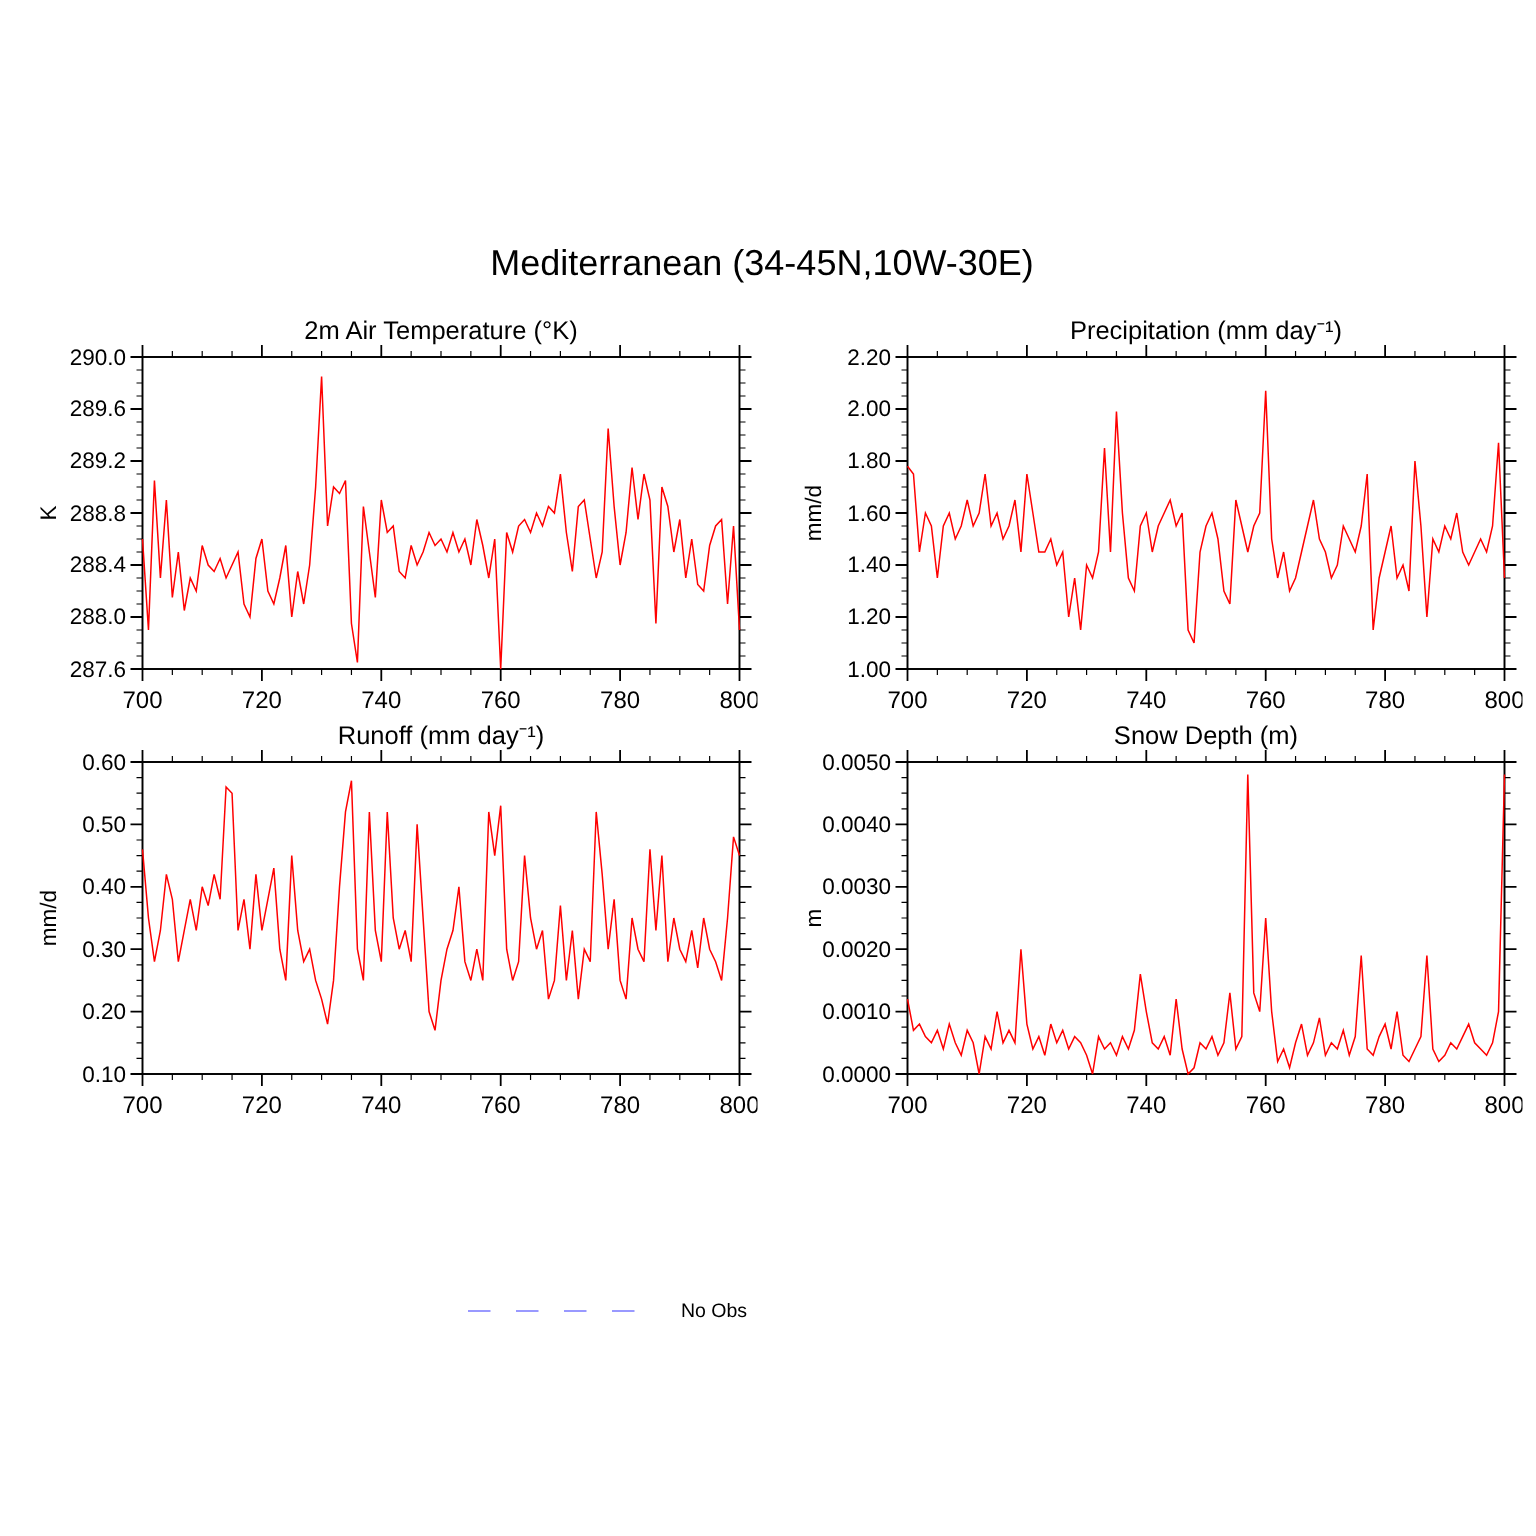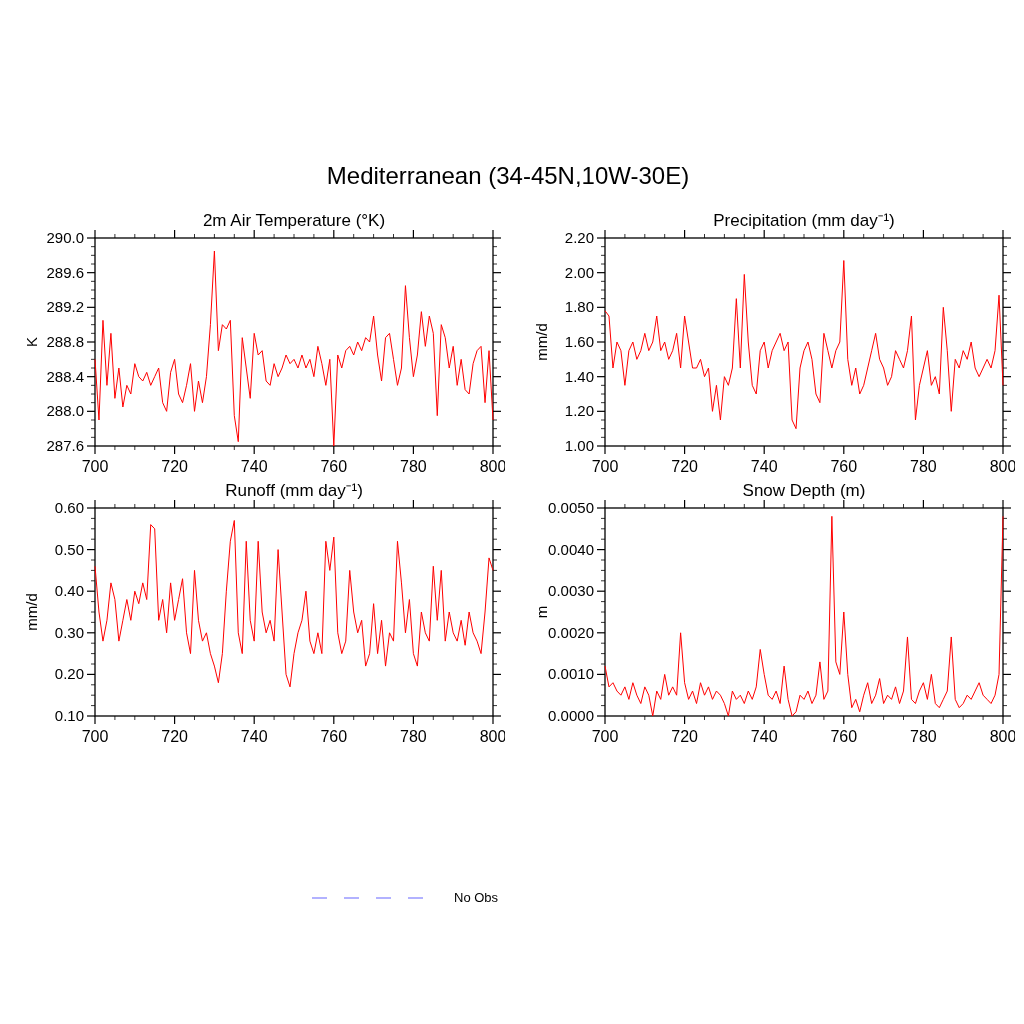--- a/index.html
+++ b/index.html
@@ -13,21 +13,21 @@
   .main-title{
     position:absolute;
     top:162px;left:0;width:968px;
     text-align:center;
     font-size:24px;
     color:#000;
     margin-left:24px;
   }
   .panel-svg{position:absolute;}
   .legend{position:absolute;left:0;top:0;width:1024px;height:1024px;pointer-events:none;}
-  .legend-row{position:absolute;left:310px;display:flex;align-items:center;margin-top:24px;}
+  .legend-row{position:absolute;left:310px;display:flex;align-items:center;}
   .legend-swatch{display:block;margin-right:12px;}
   .legend-label{font-size:13px;color:#000;white-space:nowrap;}
 </style>
 </head>
 <body>
 
 <div class="page">
 
   <div class="main-title">Mediterranean (34-45N,10W-30E)</div>
 

